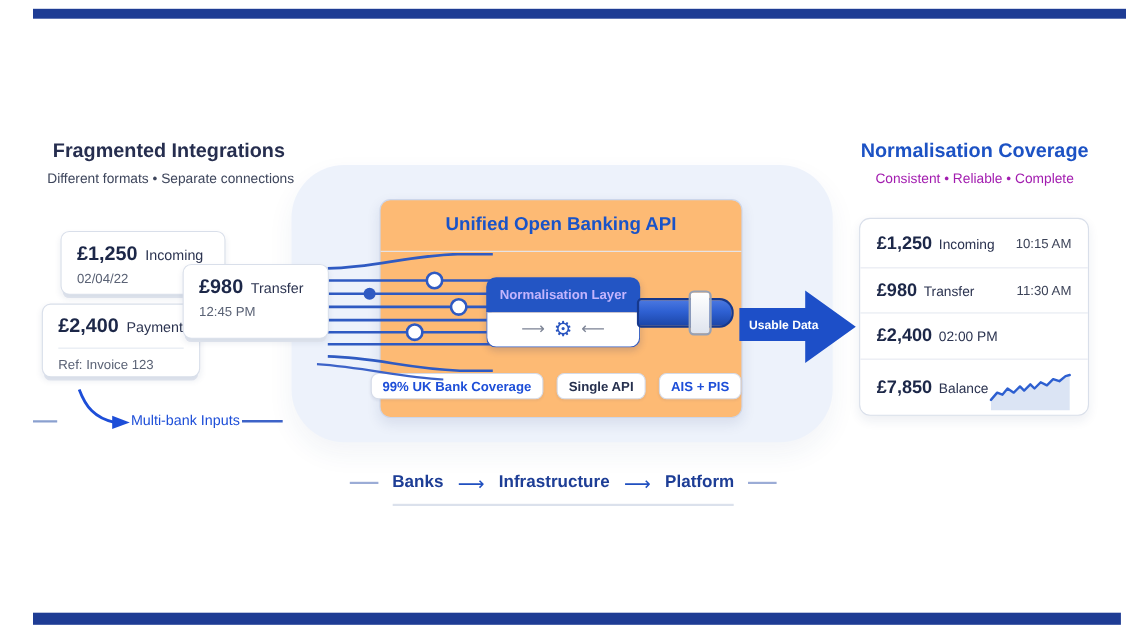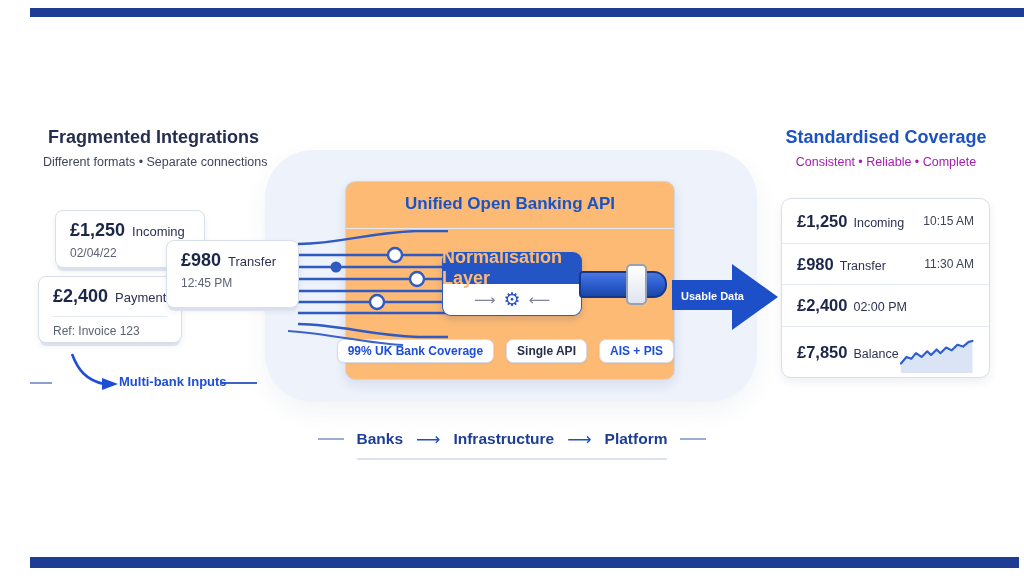--- a/index.html
+++ b/index.html
@@ -20,42 +20,42 @@
   .txn-card .amount-row { display:flex; align-items:baseline; gap:7px; white-space:nowrap; }
   .txn-card .amount { font-size:18px; font-weight:700; color:#1c2748; }
   .txn-card .type { font-size:13px; color:#2b3350; }
   .txn-card .meta { font-size:12px; color:#5a6275; margin-top:5px; white-space:nowrap; }
   .card-1 { left:55px; top:210px; width:150px; height:58px; z-index:5; }
   .card-2 { left:166px; top:240px; width:133px; height:68px; z-index:7; }
   .card-3 { left:38px;  top:276px; width:144px; height:67px; z-index:6; }
   .card-3 .meta { border-top:1px solid #e3e8f1; margin-top:9px; padding-top:7px; }
 
   .multibank-svg { position:absolute; left:28px; top:350px; width:240px; height:46px; z-index:5; }
-  .multibank-label { position:absolute; left:119px; top:374px; font-size:13px; font-weight:700; color:#1d4ed8; z-index:5;text-align:center; }
+  .multibank-label { position:absolute; left:119px; top:374px; font-size:13px; font-weight:400; color:#1d4ed8; z-index:5;text-align:center; }
 
   
   .blob { position:absolute; left:265px; top:150px; width:492px; height:252px; background:#edf2fb;
           border-radius:48px; box-shadow:0 10px 24px rgba(40,60,120,0.06); z-index:1; }
   .center-card { position:absolute; left:345px; top:181px; width:330px; height:199px; background:#fdba74;
                  border:1.5px solid #ccd6ea; border-radius:10px; box-shadow:0 5px 12px rgba(30,50,110,0.10); z-index:2; }
   .center-title { position:absolute; left:0; right:0; top:12px; text-align:center; font-size:17px; font-weight:700; color:#1953c8; }
   .center-divider { position:absolute; left:0; right:0; top:46px; height:1px; background:#e4e8f2; }
   .badge-row { position:absolute; left:0; right:0; top:157px; display:flex; justify-content:flex-end; gap:12px; }
   .badge { background:#ffffff; border:1px solid #d5dbe8; border-radius:7px; padding:4px 10px;
            font-size:12px; white-space:nowrap; box-shadow:0 1px 2px rgba(30,50,100,0.06); }
   .badge.blue { color:#1d4ed8; font-weight:600; }
   .badge.dark { color:#26304e; font-weight:600; }
   .badge.blue-bold { color:#1d4ed8; font-weight:700; }
 
   .wires-svg { position:absolute; left:288px; top:230px; width:172px; height:118px; z-index:3; }
 
   .norm-box { position:absolute; left:442px; top:252px; width:140px; height:64px; z-index:4;
               border-radius:9px; box-shadow:0 3px 7px rgba(25,45,110,0.18); }
   .norm-top { height:32px; background:#2355c4; border-radius:9px 9px 0 0; display:flex; align-items:center; justify-content:center; }
-  .norm-top span { color:#fdba74; font-size:18px; font-weight:700; }
+  .norm-top span { color:#c4b5fd; font-size:12px; font-weight:700; }
   .norm-bottom { height:32px; background:#ffffff; border:1.5px solid #2f5ac2; border-top:none; border-radius:0 0 9px 9px;
                  display:flex; align-items:center; justify-content:center; gap:8px; }
   .norm-arrow { color:#7e8596; font-size:15px; line-height:1; }
   .gear { color:#2a55c0; font-size:19px; line-height:1; }
 
   .pipe { position:absolute; left:579px; top:271px; width:88px; height:27px; z-index:4;
           background:linear-gradient(#4a77e0 0%, #2e60d2 45%, #1c46a8 100%);
           border:2px solid #16388c; border-radius:4px 13px 13px 4px; }
   .pipe-coupling { position:absolute; left:626px; top:264px; width:21px; height:41px; z-index:5;
           background:linear-gradient(#ffffff, #dfe4ee); border:2px solid #97a1b5; border-radius:5px; }
@@ -167,21 +167,21 @@
   </div>
 
   <div class="pipe"></div>
   <div class="pipe-coupling"></div>
 
   <svg class="usable-arrow-svg" viewBox="0 0 110 80">
     <polygon points="0,22 60,22 60,6 106,39 60,72 60,52 0,52" fill="#1d4fc8"></polygon>
   </svg>
   <div class="usable-label">Usable Data</div>
 
-  <div class="right-title">Standardised Coverage</div>
+  <div class="right-title">Normalisation Coverage</div>
   <div class="right-subtitle">Consistent • Reliable • Complete</div>
 
   <div class="right-card">
     <div class="r-row">
       <div class="r-left">
         <span class="r-amount">£1,250</span>
         <span class="r-type">Incoming</span>
       </div>
       <span class="r-time">10:15 AM</span>
     </div>

